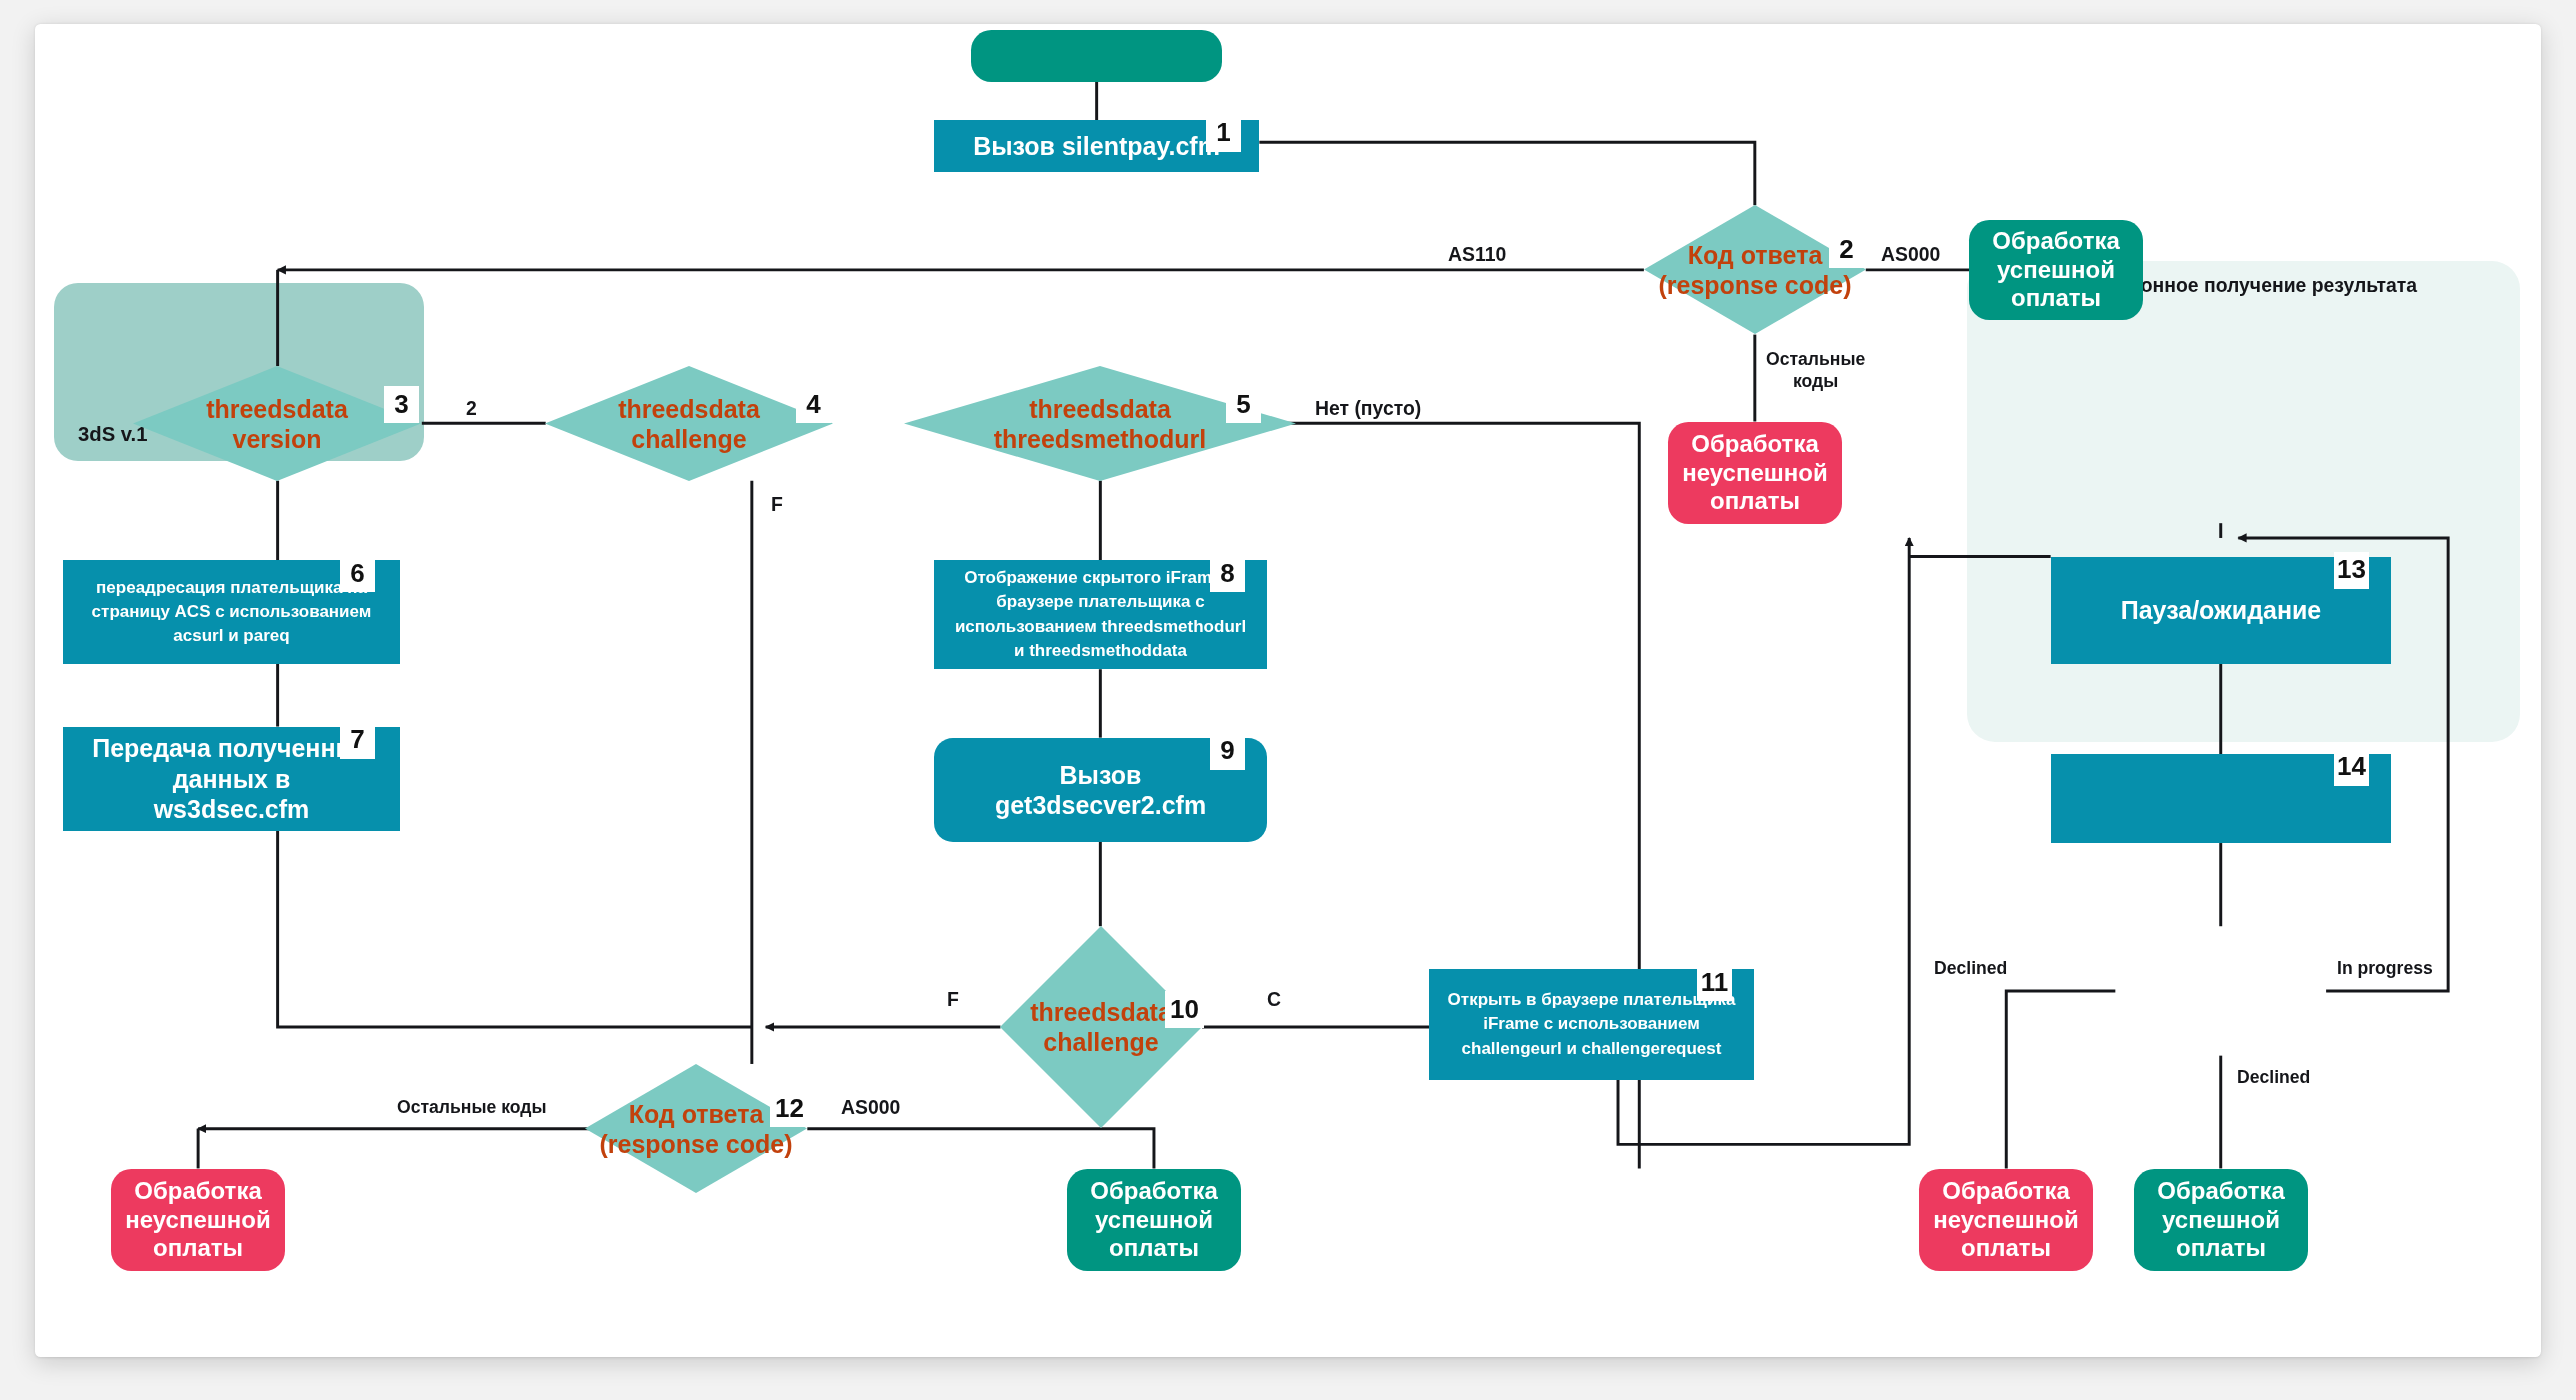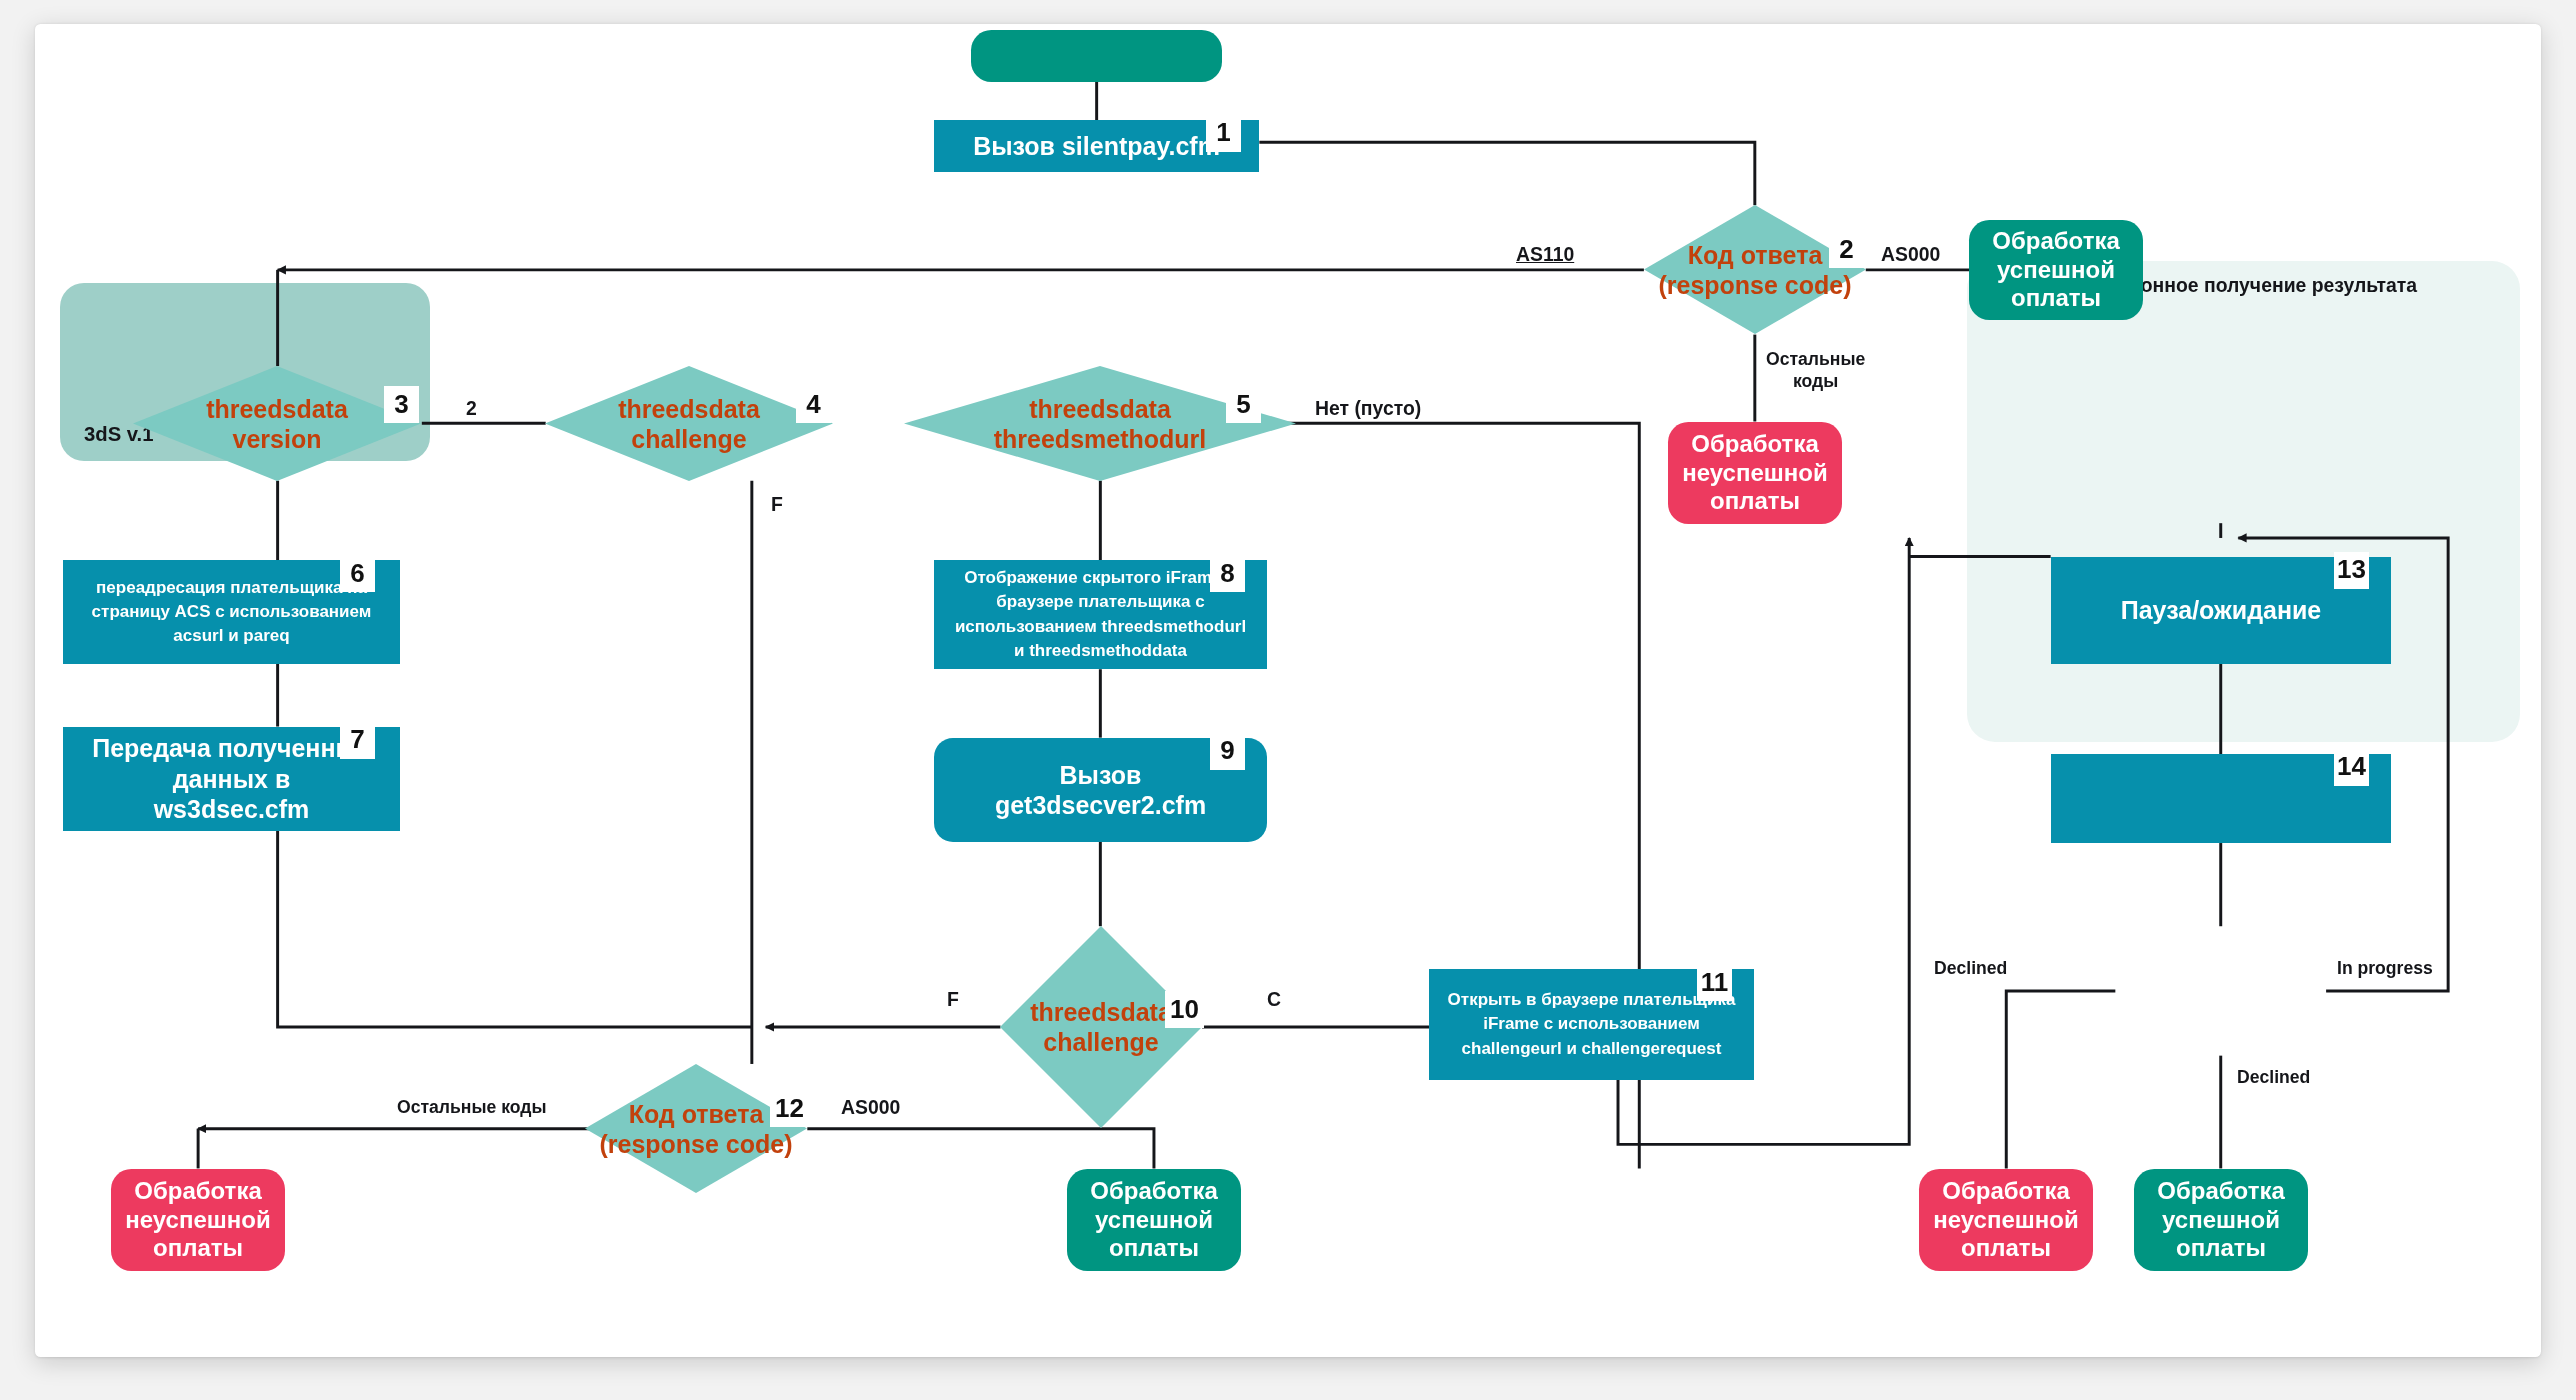--- a/index.html
+++ b/index.html
@@ -129,21 +129,21 @@
     font-weight: bold;
     font-size: 19.4px;
   }
 </style>
 </head>
 <body>
 
 <div id="stage">
   <div id="canvas">
 
-    <div class="group3ds" style="left:25px; top:259px; width:370px; height:178px;">
+    <div class="group3ds" style="left:19px; top:259px; width:370px; height:178px;">
       <span class="gtitle">3dS v.1</span>
     </div>
 
     <div class="groupasync" style="left:1932px; top:237px; width:553px; height:481px;">
       <span class="gtitle">Асинхронное получение результата</span>
     </div>
 
     <svg class="wires" viewBox="0 0 2710 1442">
       <defs>
         <marker id="ah" markerWidth="12" markerHeight="12" refX="9" refY="5" orient="auto" markerUnits="userSpaceOnUse">
@@ -328,21 +328,21 @@
 неуспешной
 оплаты</span>
     </div>
 
     <div class="node term green" style="left:2099px; top:1145px; width:174px; height:102px; white-space:pre-line;">
       <span>Обработка
 успешной
 оплаты</span>
     </div>
 
-    <span class="edge-label" style="left:1481px; top:218px;text-decoration:underline;">AS110</span>
+    <span class="edge-label" style="left:1413px; top:218px;">AS110</span>
     <span class="edge-label" style="left:1846px; top:218px;">AS000</span>
     <span class="edge-label small" style="left:1731px; top:325px; text-align:center;">Остальные
 коды</span>
     <span class="edge-label" style="left:431px; top:372px;">2</span>
     <span class="edge-label" style="left:736px; top:468px;">F</span>
     <span class="edge-label" style="left:1280px; top:372px;">Нет (пусто)</span>
     <span class="edge-label" style="left:912px; top:963px;">F</span>
     <span class="edge-label" style="left:1232px; top:963px;">C</span>
     <span class="edge-label small" style="left:362px; top:1073px;">Остальные коды</span>
     <span class="edge-label" style="left:806px; top:1071px;">AS000</span>

